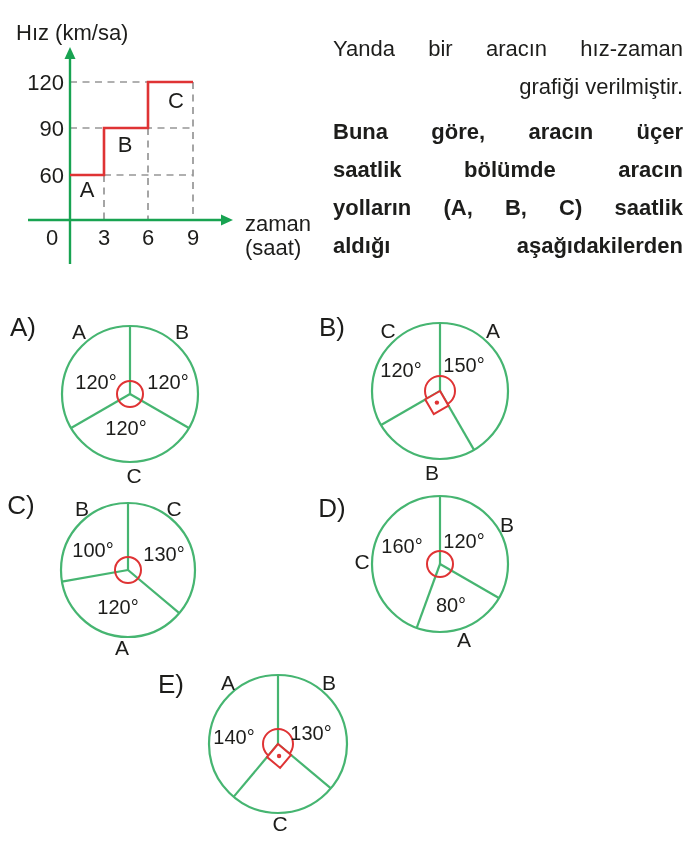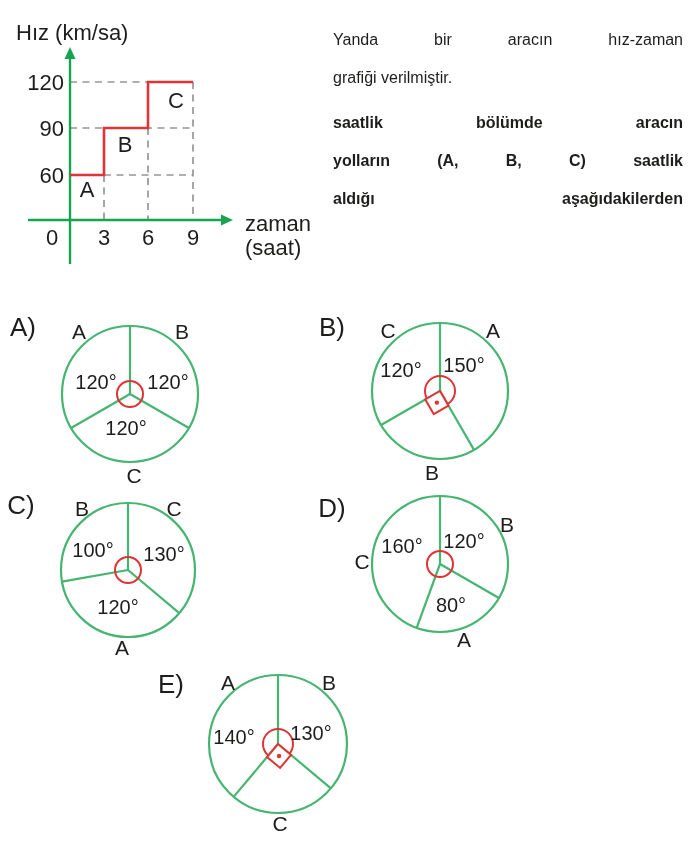--- a/index.html
+++ b/index.html
@@ -1,22 +1,22 @@
 <!DOCTYPE html>
 <html><head>
 <meta charset="utf-8">
 <style>
   html,body{margin:0;padding:0;background:#ffffff;}
   .page{position:relative;width:692px;height:850px;background:#ffffff;overflow:hidden;
         font-family:"Liberation Sans", sans-serif;color:#1d1d1b;}
   #gfx{position:absolute;left:0;top:0;}
   svg text{font-family:"Liberation Sans", sans-serif;fill:#1d1d1b;}
-  .qtext{position:absolute;left:333px;top:21px;width:350px;font-size:16px;line-height:38px;}
+  .qtext{position:absolute;left:333px;top:30px;width:350px;font-size:22px;line-height:38px;}
   .jline{display:block;text-align:justify;text-align-last:justify;}
-  .lline{display:block;text-align:left;}
+  .lline{display:block;text-align:right;}
   .boldq{font-weight:bold;margin-top:7px;}
 </style>
 </head>
 <body>
 
 <div class="page">
 
   <svg id="gfx" width="692" height="850" viewBox="0 0 692 850">
       <g>
         <line x1="70" y1="82" x2="193" y2="82" stroke="#969696" stroke-width="1.7" stroke-dasharray="7 5.5"></line>
@@ -117,19 +117,20 @@
         <text x="311" y="740" font-size="20" text-anchor="middle">130°</text>
       </g>
     </svg>
 
   <div class="qtext">
     <p style="margin:0">
       <span class="jline">Yanda bir aracın hız-zaman</span>
       <span class="lline">grafiği verilmiştir.</span>
     </p>
     <div class="boldq">
+      <span class="jline">Buna göre, aracın üçer</span>
       <span class="jline">saatlik bölümde aracın</span>
       <span class="jline">yolların (A, B, C) saatlik</span>
       <span class="jline">aldığı aşağıdakilerden</span>
     </div>
   </div>
 
 </div>
 
 </body></html>

